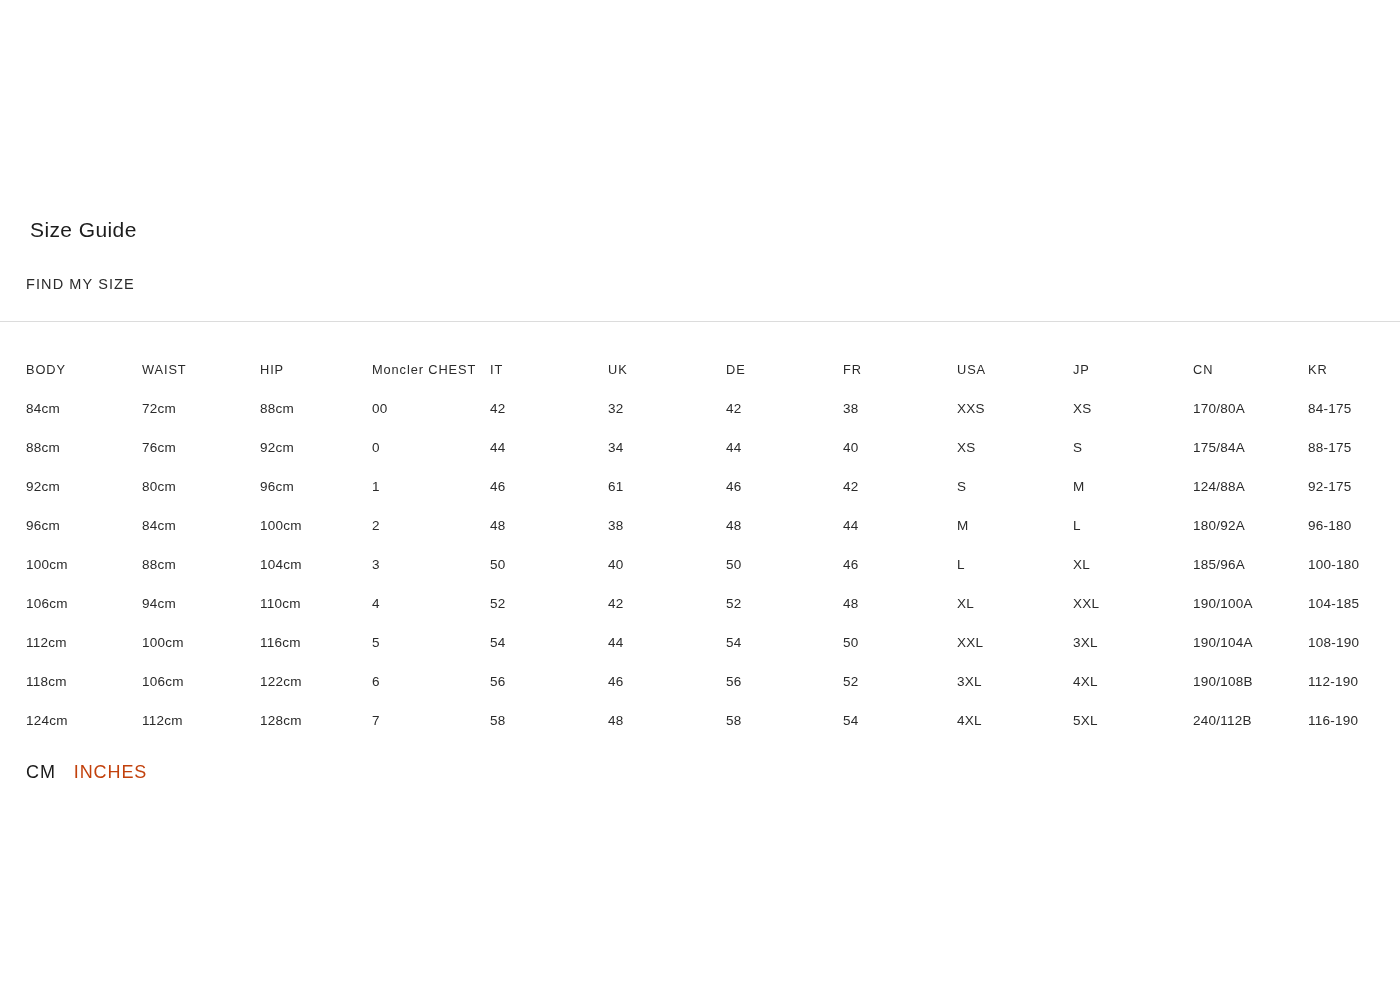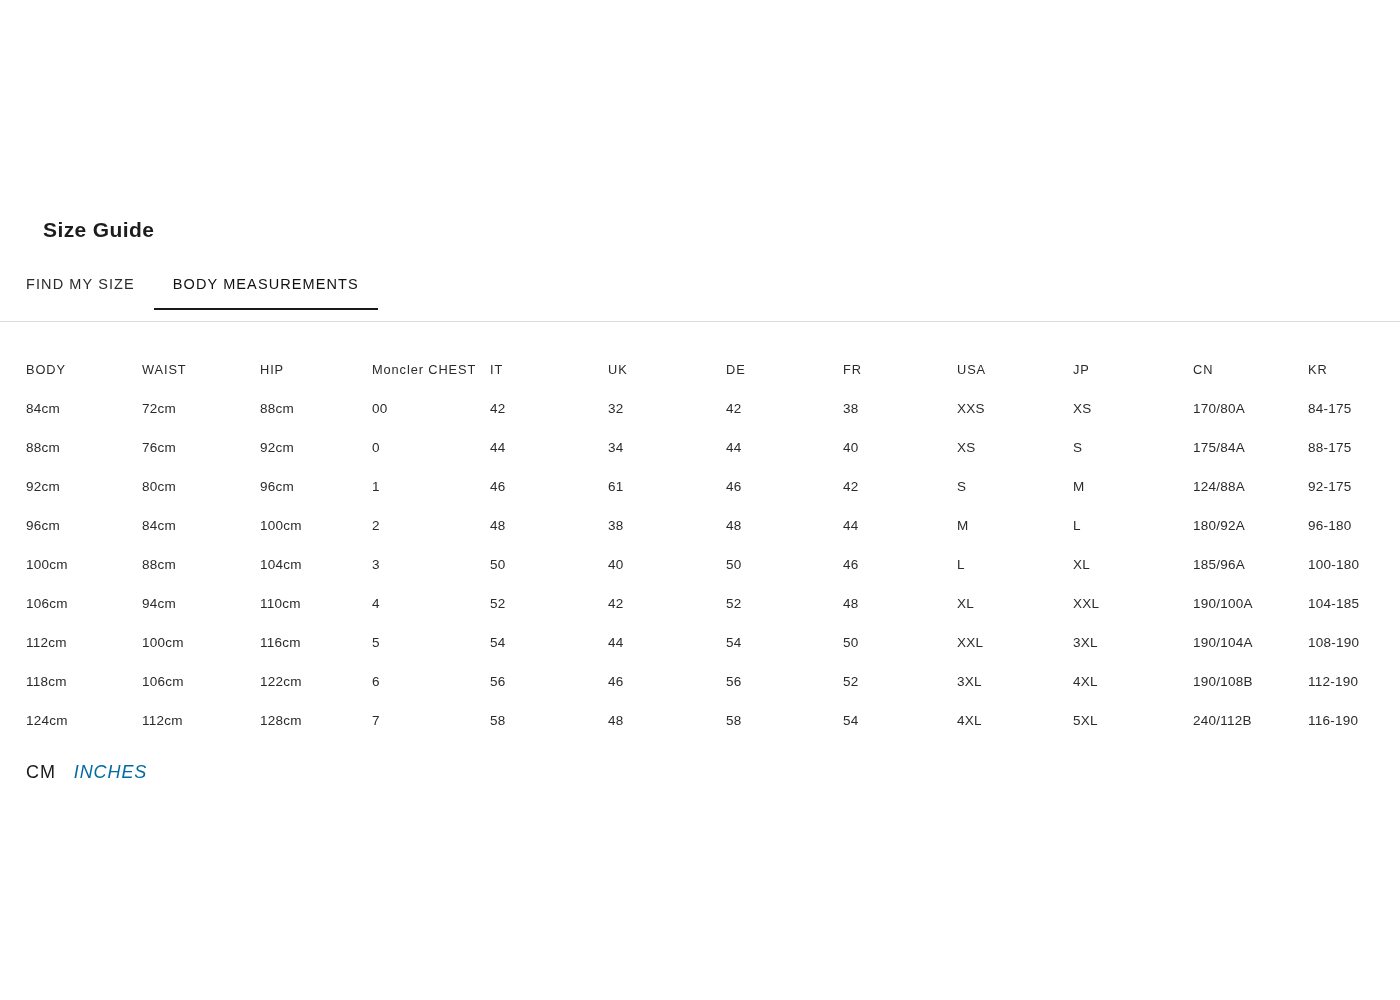--- a/index.html
+++ b/index.html
@@ -15,24 +15,24 @@
     -webkit-font-smoothing: antialiased;
   }
   .page {
     position: relative;
     width: 1400px;
     height: 1000px;
     overflow: hidden;
   }
   .title {
     position: absolute;
-    left: 43px;
+    left: 30px;
     top: 218px;
     font-size: 21px;
-    font-weight: 700;
+    font-weight: 400;
     letter-spacing: 0.4px;
     color: #1c1c1c;
   }
   .tabs {
     position: absolute;
     left: 0;
     top: 274px;
     width: 1400px;
     border-bottom: 1px solid #dcdcdc;
     height: 48px;
@@ -114,33 +114,32 @@
     display: flex;
     align-items: center;
     gap: 18px;
   }
   .unit {
     font-size: 18px;
     letter-spacing: 0.9px;
     cursor: pointer;
   }
   .unit.active { color: #1a1a1a; }
-  .unit.inactive { color: #0369a1; font-style: italic; }
+  .unit.inactive { color: #c2410c; }
 </style>
 </head>
 <body>
 
 <div class="page">
 
   <div class="title">Size Guide</div>
 
   <div class="tabs">
     <div class="tabs-inner" id="tabs-inner">
         <div class="tab">FIND MY SIZE</div>
-        <div class="tab active">BODY MEASUREMENTS</div>
       </div>
   </div>
 
   <div class="table-wrap">
     <table class="size-table">
       <colgroup>
         <col class="c0">
           <col class="c1">
           <col class="c2">
           <col class="c3">

